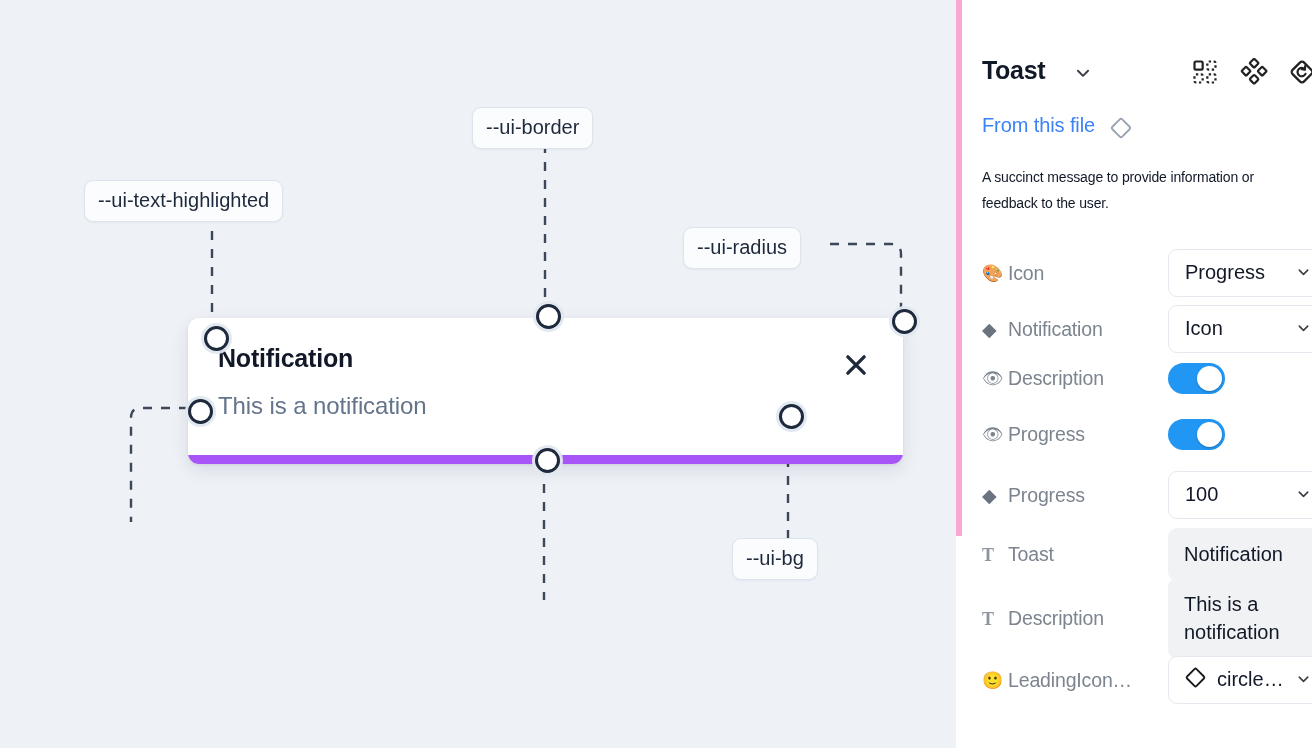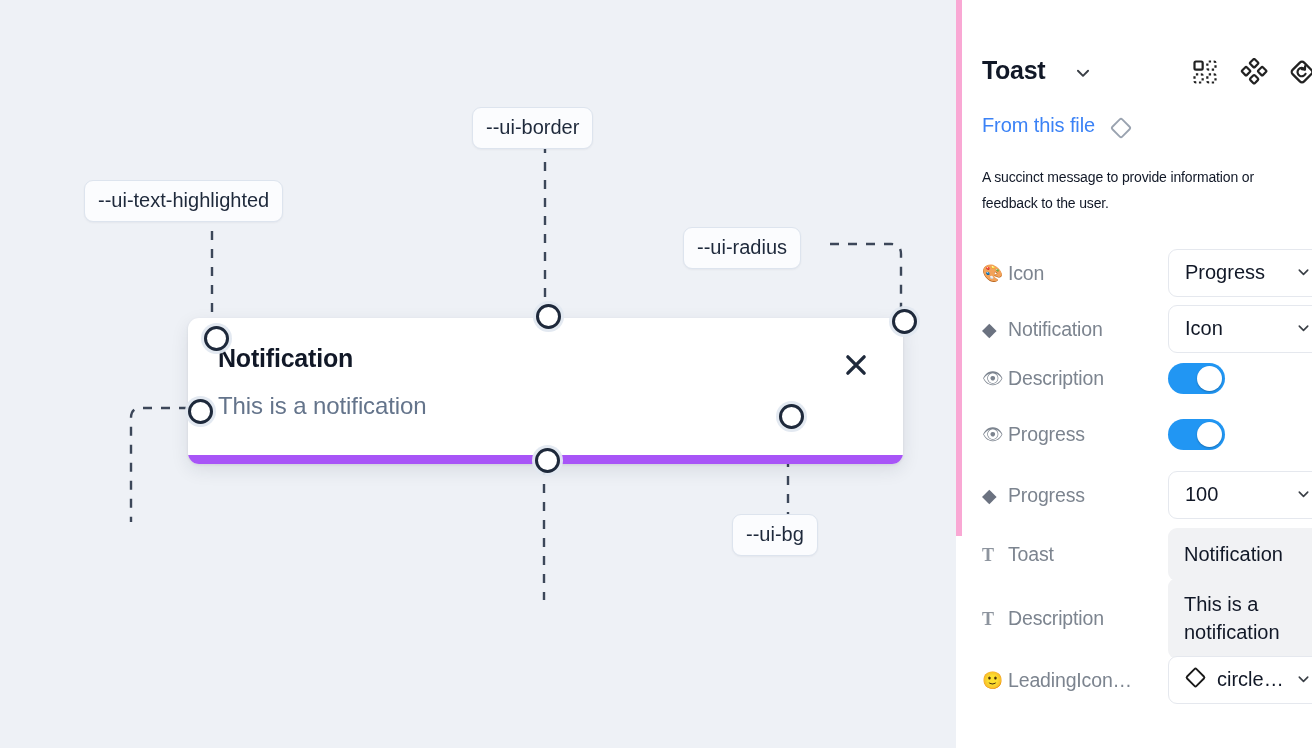--- a/index.html
+++ b/index.html
@@ -308,21 +308,21 @@
     </svg>
 
     <div class="chip" style="left:472px; top:107px;">--ui-border</div>
 
     <div class="chip" style="left:84px; top:180px;">--ui-text-highlighted</div>
 
     <div class="chip" style="left:683px; top:227px;">--ui-radius</div>
 
 
 
-    <div class="chip" style="left:732px; top:514px;text-align:center;">--ui-bg</div>
+    <div class="chip" style="left:732px; top:538px;text-align:center;">--ui-bg</div>
 
     <div id="toast-card">
       <div id="toast-title">Notification</div>
       <div id="toast-desc">This is a notification</div>
       <div id="toast-close">
         <svg viewBox="0 0 24 24" width="30" height="30" fill="none" stroke="#1e293b" stroke-width="2.7" stroke-linecap="round">
           <path d="M5.5 5.5 L18.5 18.5 M18.5 5.5 L5.5 18.5"></path>
         </svg>
       </div>
       <div id="toast-progress"></div>

